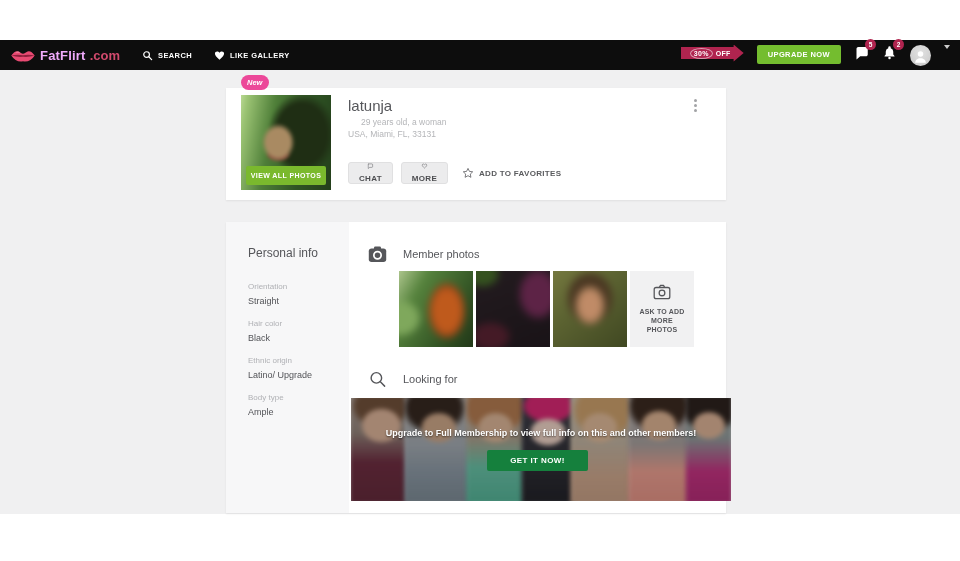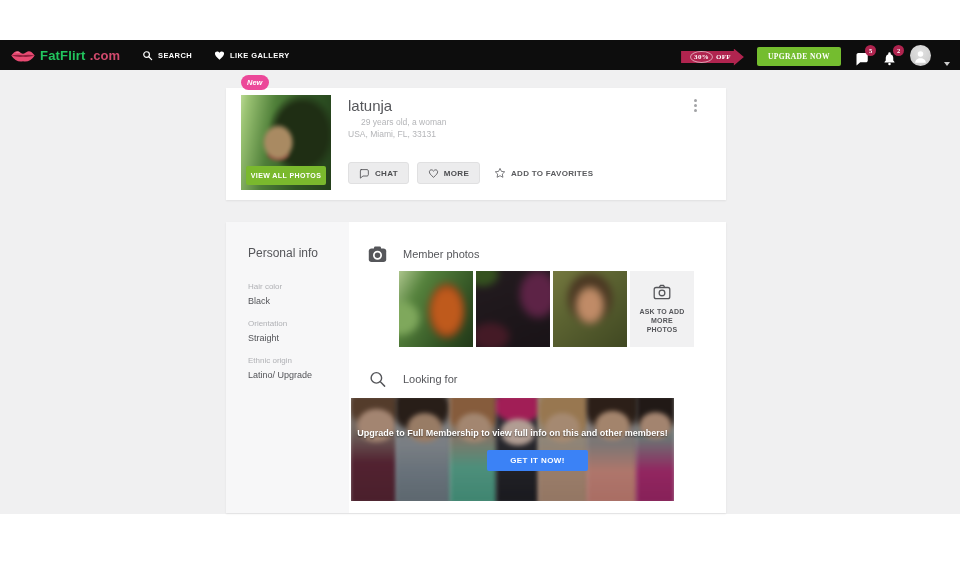--- a/index.html
+++ b/index.html
@@ -4,26 +4,26 @@
 <style>
   * { margin:0; padding:0; box-sizing:border-box; }
   html,body { width:960px; height:561px; background:#ffffff; font-family:"Liberation Sans", sans-serif; overflow:hidden; }
   .stage { position:relative; width:960px; height:561px; background:#ffffff; }
 
   
   .topbar { position:absolute; top:40px; left:0; width:960px; height:30px; background:#0d0d0d;
             display:flex; align-items:center; padding:0 10px; z-index:30; }
   .logo { display:flex; align-items:center; gap:4px; cursor:pointer; }
   .logo svg { width:26px; height:17px; }
-  .logo-text { font-size:13px; font-weight:bold; color:#22c55e; letter-spacing:0.2px; }
+  .logo-text { font-size:13px; font-weight:bold; color:#f0abfc; letter-spacing:0.2px; }
   .logo-tld  { font-size:13px; font-weight:bold; color:#d14a6d; }
   .nav-item { display:flex; align-items:center; gap:5px; margin-left:22px; cursor:pointer; }
   .nav-item svg { width:11px; height:11px; }
   .nav-label { color:#ffffff; font-size:7.5px; font-weight:bold; letter-spacing:0.4px; }
-  .top-right { margin-left:auto; display:flex; align-items:flex-end; gap:13px;font-family:Liberation Serif, serif; }
+  .top-right { margin-left:auto; display:flex; align-items:flex-start; gap:13px; }
   .discount { background:#b0244f; color:#ffffff; font-size:7px; font-weight:bold; height:17px;
               display:flex; align-items:center; padding:0 13px 0 9px; letter-spacing:0.3px;
               clip-path:polygon(0 15%,84% 15%,84% 0,100% 50%,84% 100%,84% 85%,0 85%);
               cursor:pointer; }
   .oval { border:1px solid rgba(255,255,255,0.55); border-radius:50%; padding:1px 3px; margin-right:3px; }
   .upgrade-btn { background:#74bd2f; color:#ffffff; border:none; font-family:inherit;
                  font-size:7.5px; font-weight:bold; letter-spacing:0.4px; height:19px;
                  padding:0 11px; border-radius:2px; cursor:pointer; }
   .icon-wrap { position:relative; cursor:pointer; }
   .icon-wrap svg { width:15px; height:15px; display:block; }
@@ -54,21 +54,21 @@
       linear-gradient(100deg,#cde6a8 0%,#9cc474 10%,#4e7e38 35%,#2f5424 65%,#223c1a 100%); }
   .view-all-btn { position:absolute; left:5px; right:5px; bottom:5px; height:19px; background:#7ab92d;
                   border:none; color:#ffffff; font-family:inherit; font-size:7px; font-weight:bold;
                   letter-spacing:0.4px; border-radius:2px; cursor:pointer; z-index:3; }
   .pc-name { position:absolute; left:122px; top:9px; font-size:15px; color:#56575b; }
   .pc-meta1 { position:absolute; left:122px; top:29px; font-size:8.5px; color:#b4b5b8;margin-left:13px; }
   .pc-meta2 { position:absolute; left:122px; top:41px; font-size:8.5px; color:#b4b5b8; }
   .pc-actions { position:absolute; left:122px; top:74px; display:flex; align-items:center; gap:8px; }
   .ghost-btn { display:flex; align-items:center; gap:5px; background:#ececed; border:1px solid #e0e0e1;
                border-radius:3px; height:22px; padding:0 10px; font-family:inherit; font-size:8px;
-               font-weight:bold; color:#4c4d50; letter-spacing:0.3px; cursor:pointer; }
+               font-weight:bold; color:#4c4d50; letter-spacing:0.3px; cursor:pointer;flex-direction:column; }
   .ghost-btn svg { width:11px; height:11px; }
   .fav-link { display:flex; align-items:center; gap:5px; margin-left:6px; font-size:8px; font-weight:bold;
               color:#5a5b5e; letter-spacing:0.3px; cursor:pointer; }
   .fav-link svg { width:12px; height:12px; }
   .kebab { position:absolute; left:463px; top:11px; width:12px; height:16px; display:flex;
            flex-direction:column; align-items:center; gap:2px; cursor:pointer; }
   .kebab i { width:3px; height:3px; border-radius:50%; background:#a2a3a6; }
 
   
   .content-card { position:absolute; left:226px; top:152px; width:500px; height:291px; background:#ffffff;
@@ -97,21 +97,21 @@
       radial-gradient(ellipse 20px 26px at 50% 46%, #c08b67 0 50%, #96704e 68%, transparent 80%),
       radial-gradient(ellipse 32px 36px at 50% 38%, #4a3722 0 60%, transparent 78%),
       linear-gradient(140deg,#7a7d42 0%,#5d6432 40%,#3b431f 100%); }
   .ask-box { width:64px; height:76px; background:#f1f1f2; display:flex; flex-direction:column;
              align-items:center; justify-content:center; gap:7px; padding:0 5px; cursor:pointer; }
   .ask-box svg { width:18px; height:16px; }
   .ask-text { font-size:7px; font-weight:bold; color:#55565a; text-align:center; line-height:9px;
               letter-spacing:0.2px; }
 
   
-  .banner { position:absolute; left:2px; top:176px; width:323px; height:103px; overflow:hidden; cursor:pointer; }
+  .banner { position:absolute; left:2px; top:176px; width:380px; height:103px; overflow:hidden; cursor:pointer; }
   .banner-strip { position:absolute; inset:0; display:flex; }
   .bs { height:100%; filter:blur(2px); transform:scale(1.06); }
   .bs1{width:55px;background:
       radial-gradient(ellipse 28px 24px at 55% 28%, #d9af94 0 58%, transparent 72%),
       radial-gradient(ellipse 40px 30px at 55% 10%, #6b4a33 0 58%, transparent 74%),
       linear-gradient(180deg,#a8998f 0%,#8d7d74 35%,#69263a 62%,#5d2233 100%);}
   .bs2{width:63px;background:
       radial-gradient(ellipse 26px 22px at 52% 30%, #caa283 0 55%, transparent 70%),
       radial-gradient(ellipse 42px 34px at 45% 12%, #2e2018 0 58%, transparent 75%),
       linear-gradient(180deg,#b5ada6 0%,#9fa6ad 45%,#8794a0 70%,#76848f 100%);}
@@ -132,21 +132,21 @@
       radial-gradient(ellipse 42px 36px at 50% 10%, #342218 0 58%, transparent 75%),
       linear-gradient(180deg,#b3abaa 0%,#a29a98 45%,#e99a8b 70%,#e08d80 100%);}
   .bs7{width:44px;background:
       radial-gradient(ellipse 24px 20px at 50% 28%, #d9ae91 0 55%, transparent 70%),
       radial-gradient(ellipse 40px 34px at 52% 10%, #241a16 0 60%, transparent 76%),
       linear-gradient(180deg,#9aa4a4 0%,#8c9696 40%,#c12b7c 70%,#b02470 100%);}
   .banner-overlay { position:absolute; inset:0; background:rgba(25,25,25,0.28); z-index:2; }
   .banner-text { position:absolute; left:0; right:0; top:30px; z-index:3; text-align:center;
                  color:#ffffff; font-size:9px; font-weight:bold; text-shadow:0 1px 2px rgba(0,0,0,0.6); }
   .get-it-btn { position:absolute; left:136px; top:52px; z-index:3; width:101px; height:21px;
-                background:#3b82f6; border:none; border-radius:2px; color:#ffffff; font-family:inherit;
+                background:#15803d; border:none; border-radius:2px; color:#ffffff; font-family:inherit;
                 font-size:8px; font-weight:bold; letter-spacing:0.4px; cursor:pointer; }
 </style>
 </head>
 <body>
 
 <div class="stage">
 
   <div class="topbar">
     <div class="logo">
       <svg viewBox="0 0 40 26">
@@ -235,30 +235,34 @@
           <i></i>
           <i></i>
         </div>
     </div>
 
     <div class="content-card">
 
       <div class="cc-sidebar">
         <div class="si-title">Personal info</div>
         <div>
+          <div class="si-label">Orientation</div>
+          <div class="si-value">Straight</div>
+        </div>
+        <div>
           <div class="si-label">Hair color</div>
           <div class="si-value">Black</div>
-        </div>
-        <div>
-          <div class="si-label">Orientation</div>
-          <div class="si-value">Straight</div>
         </div>
         <div>
           <div class="si-label">Ethnic origin</div>
           <div class="si-value">Latino/ Upgrade</div>
+        </div>
+        <div>
+          <div class="si-label">Body type</div>
+          <div class="si-value">Ample</div>
         </div>
       </div>
 
       <div class="cc-main">
 
         <div class="heading-row" style="top:23px;">
           <svg viewBox="0 0 24 22">
             <rect x="1" y="4" width="22" height="17" rx="3.5" fill="#55565a"></rect>
             <rect x="7.5" y="1.5" width="9" height="5" rx="1.8" fill="#55565a"></rect>
             <circle cx="12" cy="12.5" r="4.6" fill="none" stroke="#ffffff" stroke-width="2.2"></circle>

